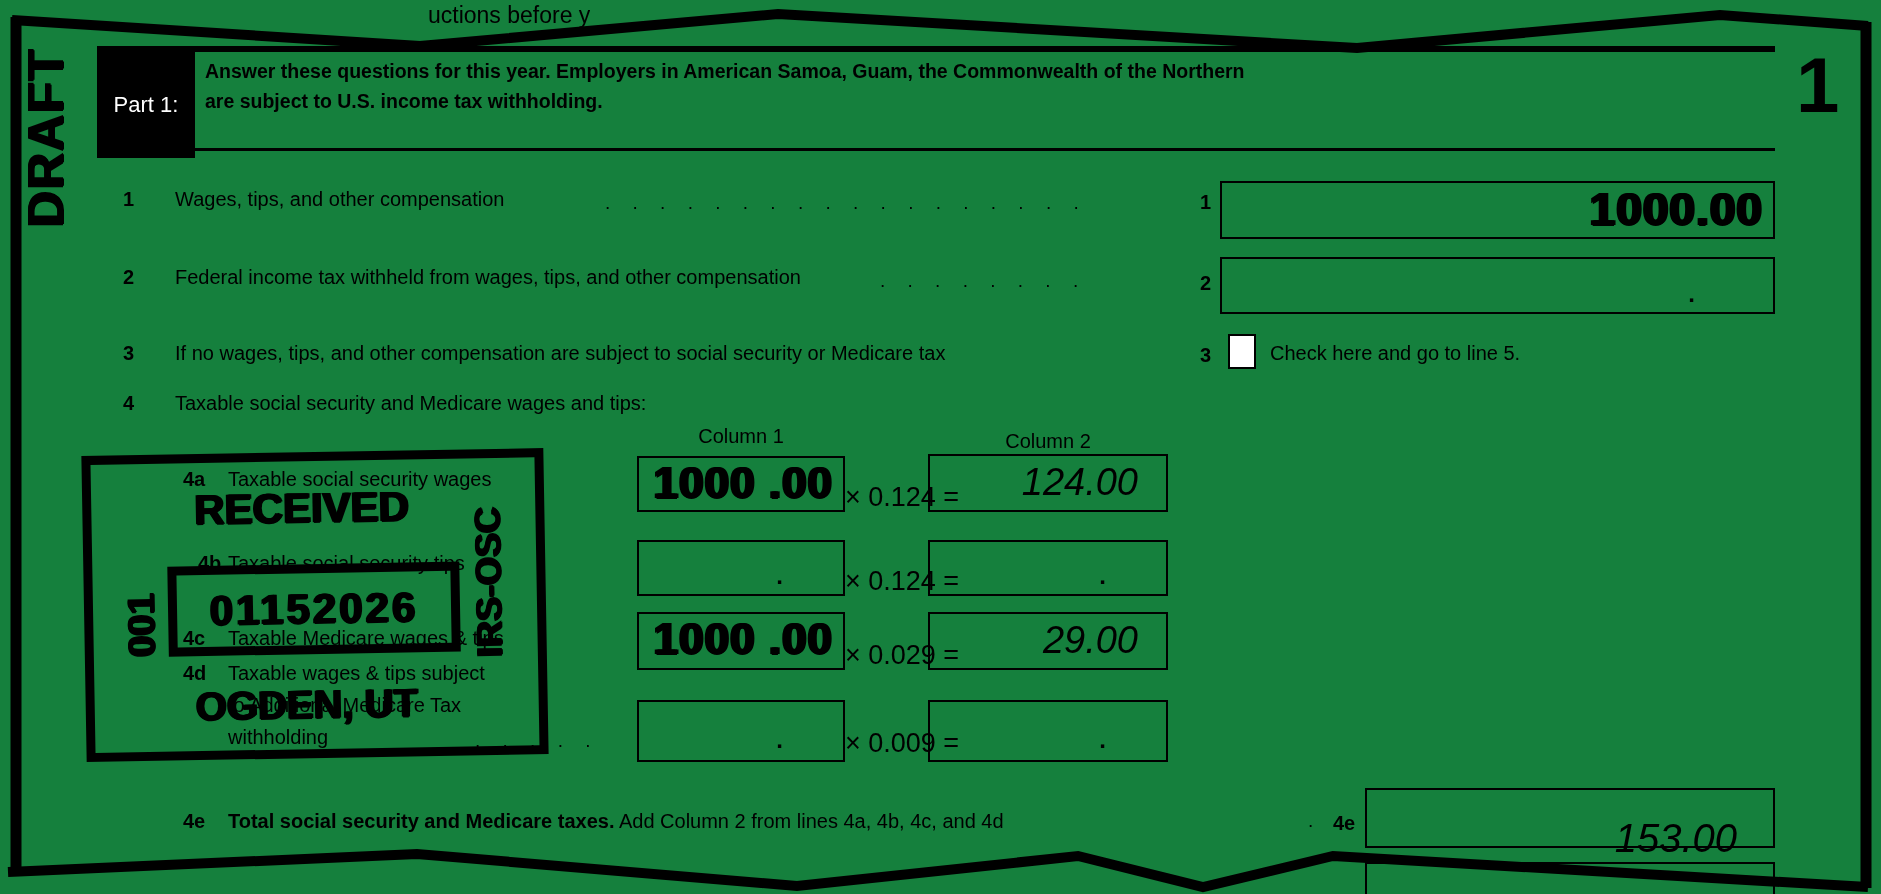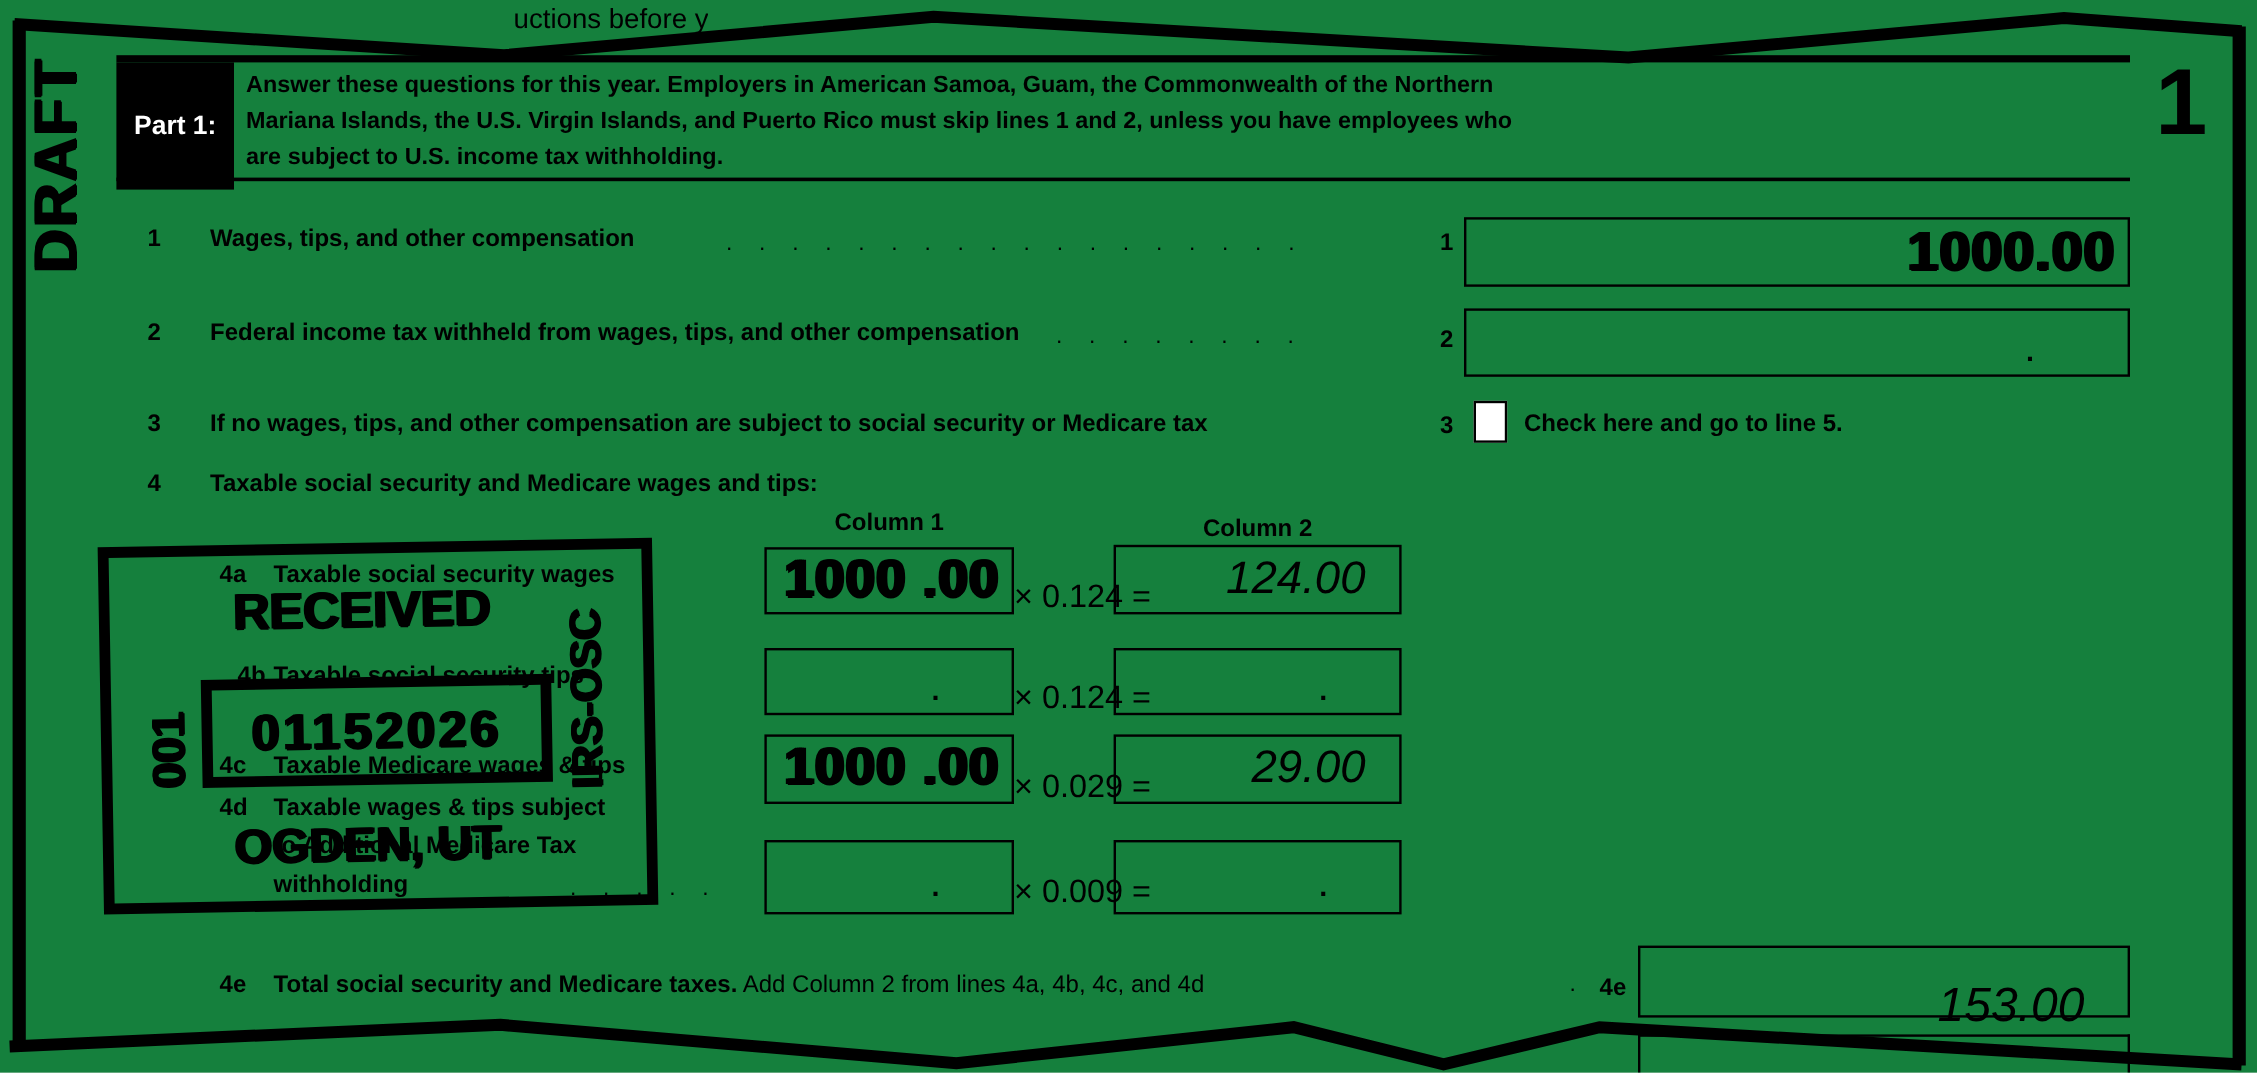--- a/index.html
+++ b/index.html
@@ -1,21 +1,21 @@
 <!DOCTYPE html>
 <html><head>
 <meta charset="utf-8">
 <style>
   html,body{margin:0;padding:0;background:#e8e8e8;}
   .canvas{
     position:relative;width:1881px;height:894px;background:#15803d;
     font-family:"Liberation Sans",sans-serif;color:#000;overflow:hidden;
   }
   .c{position:absolute;}
-  .lbl{font-size:20px;font-weight:700;white-space:nowrap;}
+  .lbl{font-size:20px;font-weight:400;white-space:nowrap;}
   .num{font-size:20px;font-weight:700;}
   .dots{font-size:19px;font-weight:400;word-spacing:17px;white-space:nowrap;overflow:hidden;}
   .amtbox{border:2.5px solid #000;box-sizing:border-box;background:transparent;}
   .vheavy{
     font-size:46px;font-weight:900;text-align:right;line-height:1.15;letter-spacing:1px;
     text-shadow:1.6px 0 0 currentColor,-1.6px 0 0 currentColor,0 1.2px 0 currentColor;
     padding-right:10px;
   }
   .vitalic{font-style:italic;font-size:38px;font-weight:400;text-align:right;line-height:1.4;padding-right:28px;}
   .pdot{position:absolute;font-weight:900;font-size:24px;}
@@ -36,21 +36,20 @@
   <div class="c" style="left:428px;top:2px;height:28px;overflow:hidden;font-size:23px;font-weight:400;">uctions before y</div>
 
   <div class="c hline" style="left:97px;top:46px;width:1678px;height:6px;"></div>
 
   <div class="c part1box" style="left:97px;top:52px;width:98px;height:106px;">
     <span class="lbl" style="font-size:22px;">Part 1:</span>
   </div>
 
   <div class="c" style="left:205px;top:56px;">
     <div class="instr">Answer these questions for this year. Employers in American Samoa, Guam, the Commonwealth of the Northern</div>
-    <div class="instr">Mariana Islands, the U.S. Virgin Islands, and Puerto Rico must skip lines 1 and 2, unless you have employees who</div>
     <div class="instr">are subject to U.S. income tax withholding.</div>
   </div>
 
   <div class="c" style="left:1796px;top:40px;font-size:78px;font-weight:700;">1</div>
 
   <div class="c hline" style="left:97px;top:148px;width:1678px;height:2.5px;"></div>
 
   <div class="c num" style="left:123px;top:188px;">1</div>
   <div class="c lbl" style="left:175px;top:188px;">Wages, tips, and other compensation</div>
   <div class="c dots" style="left:605px;top:192px;width:585px;">. . . . . . . . . . . . . . . . . .</div>

